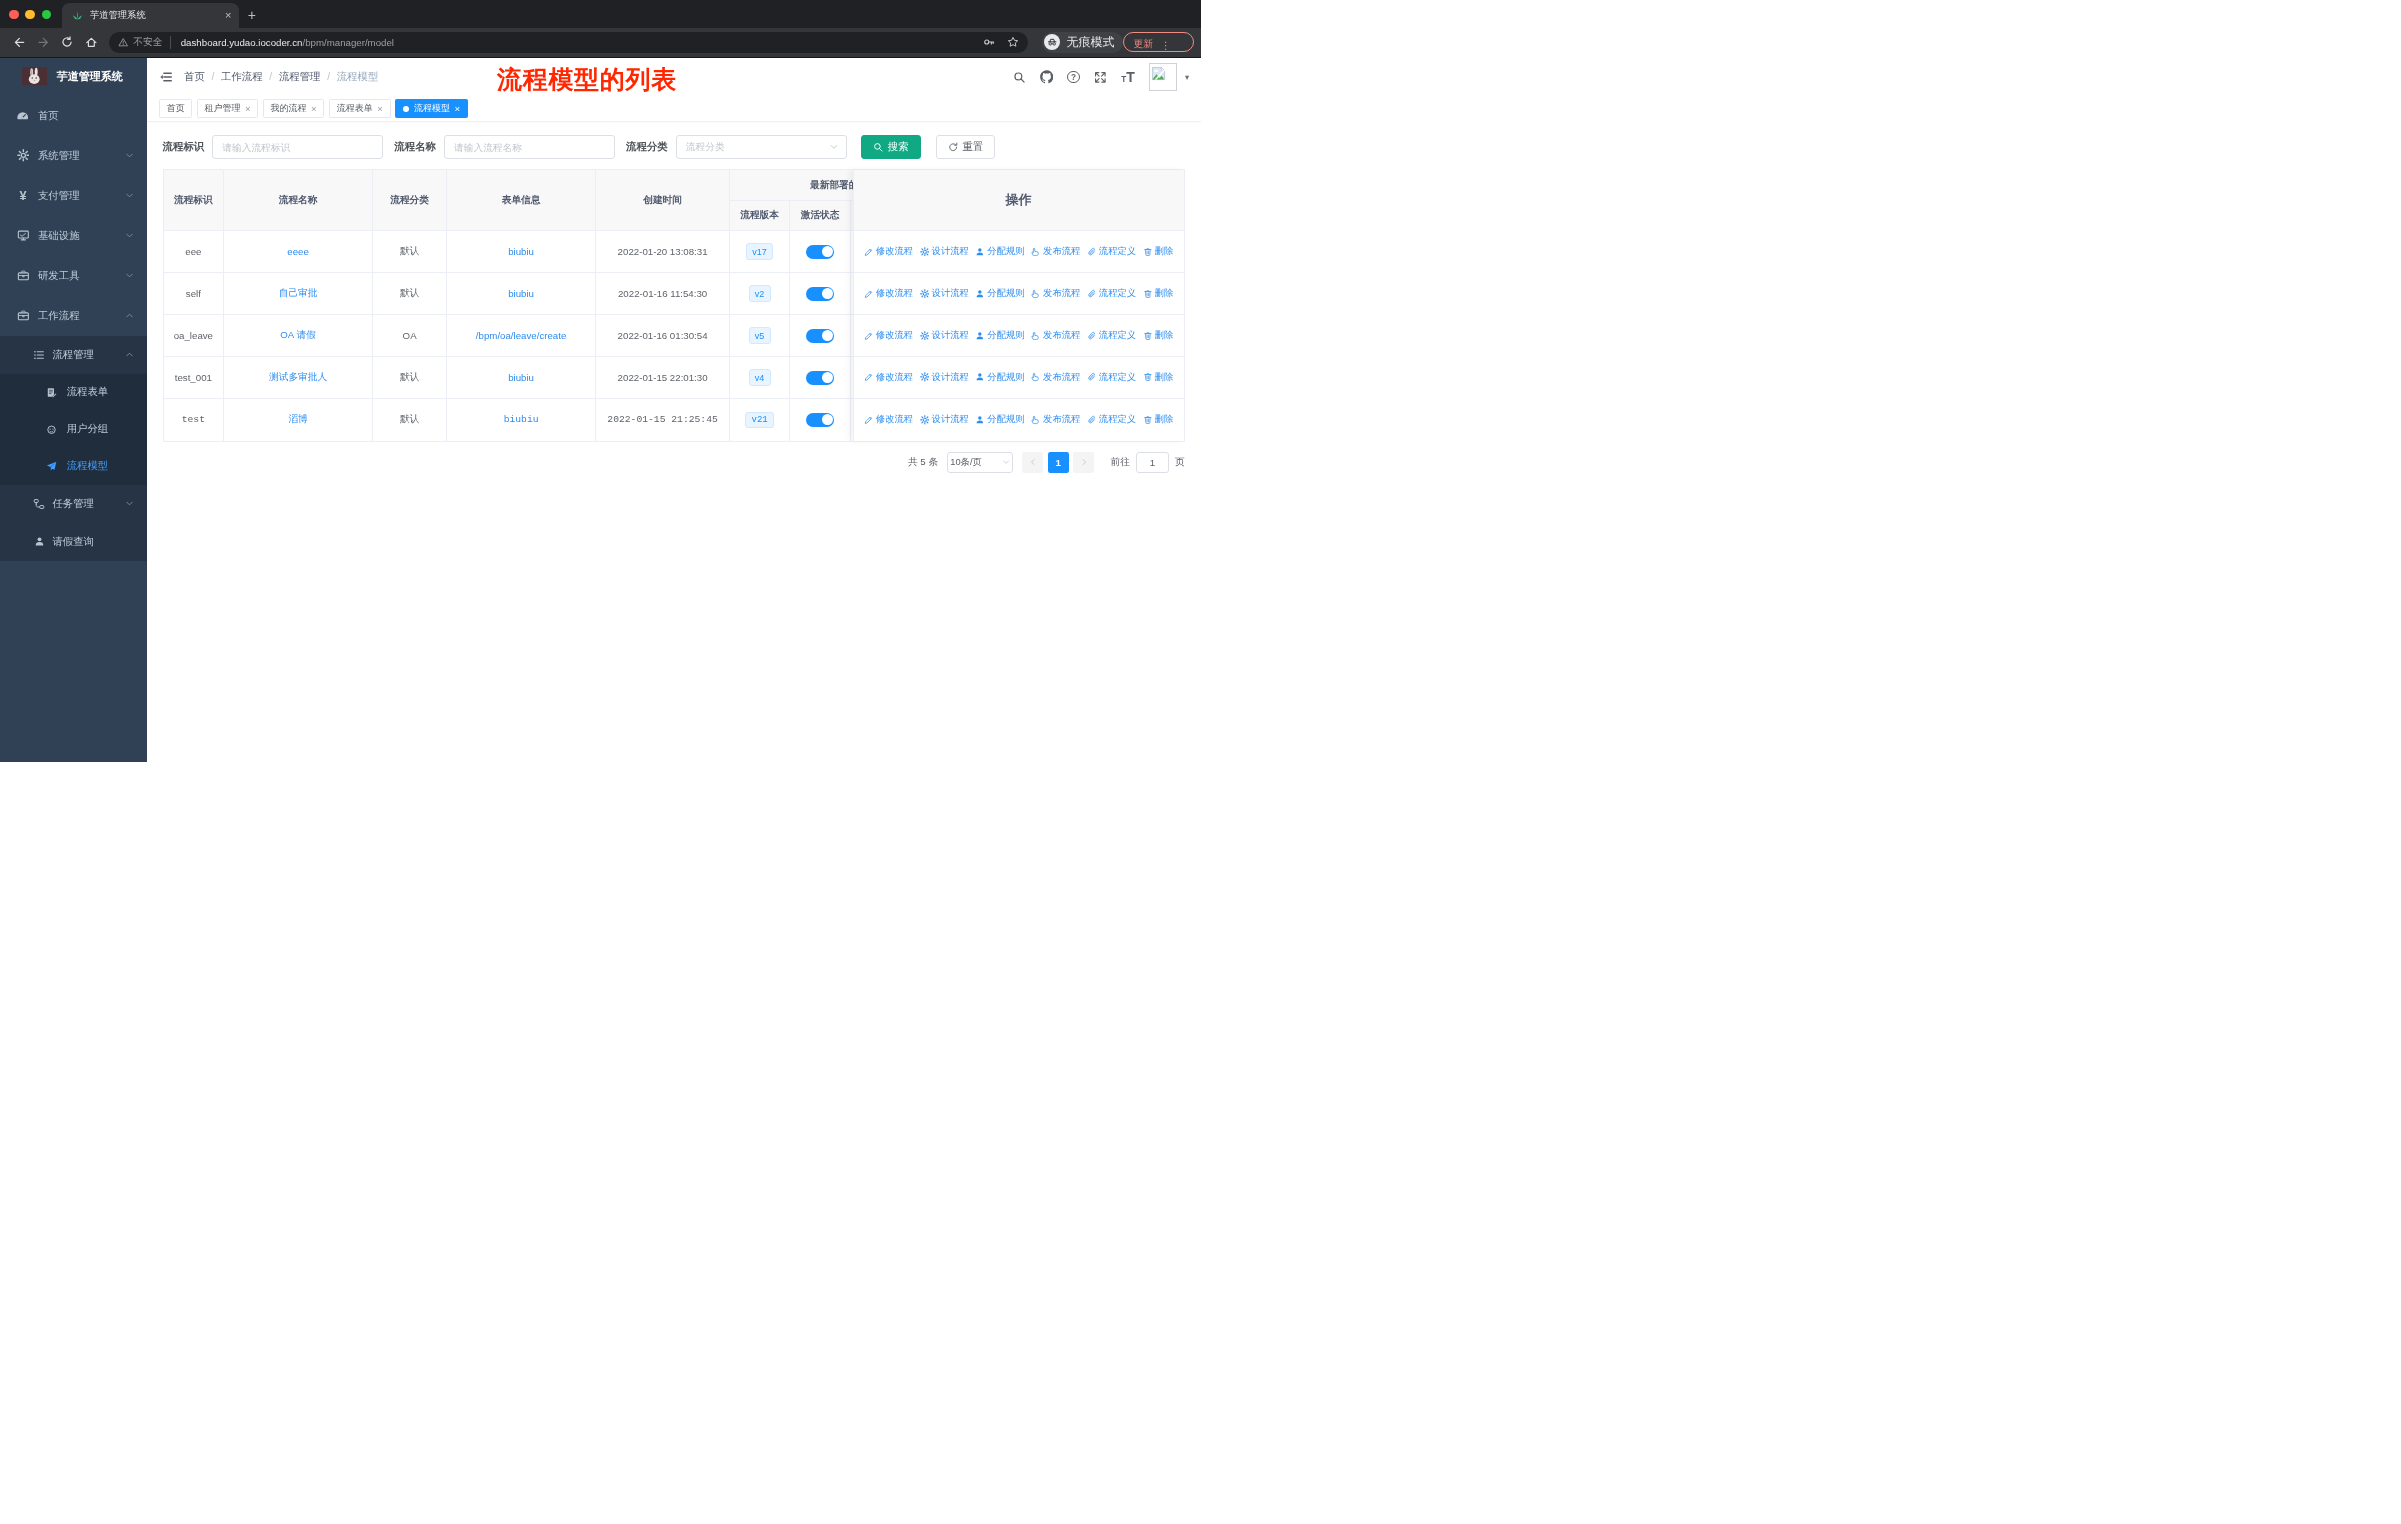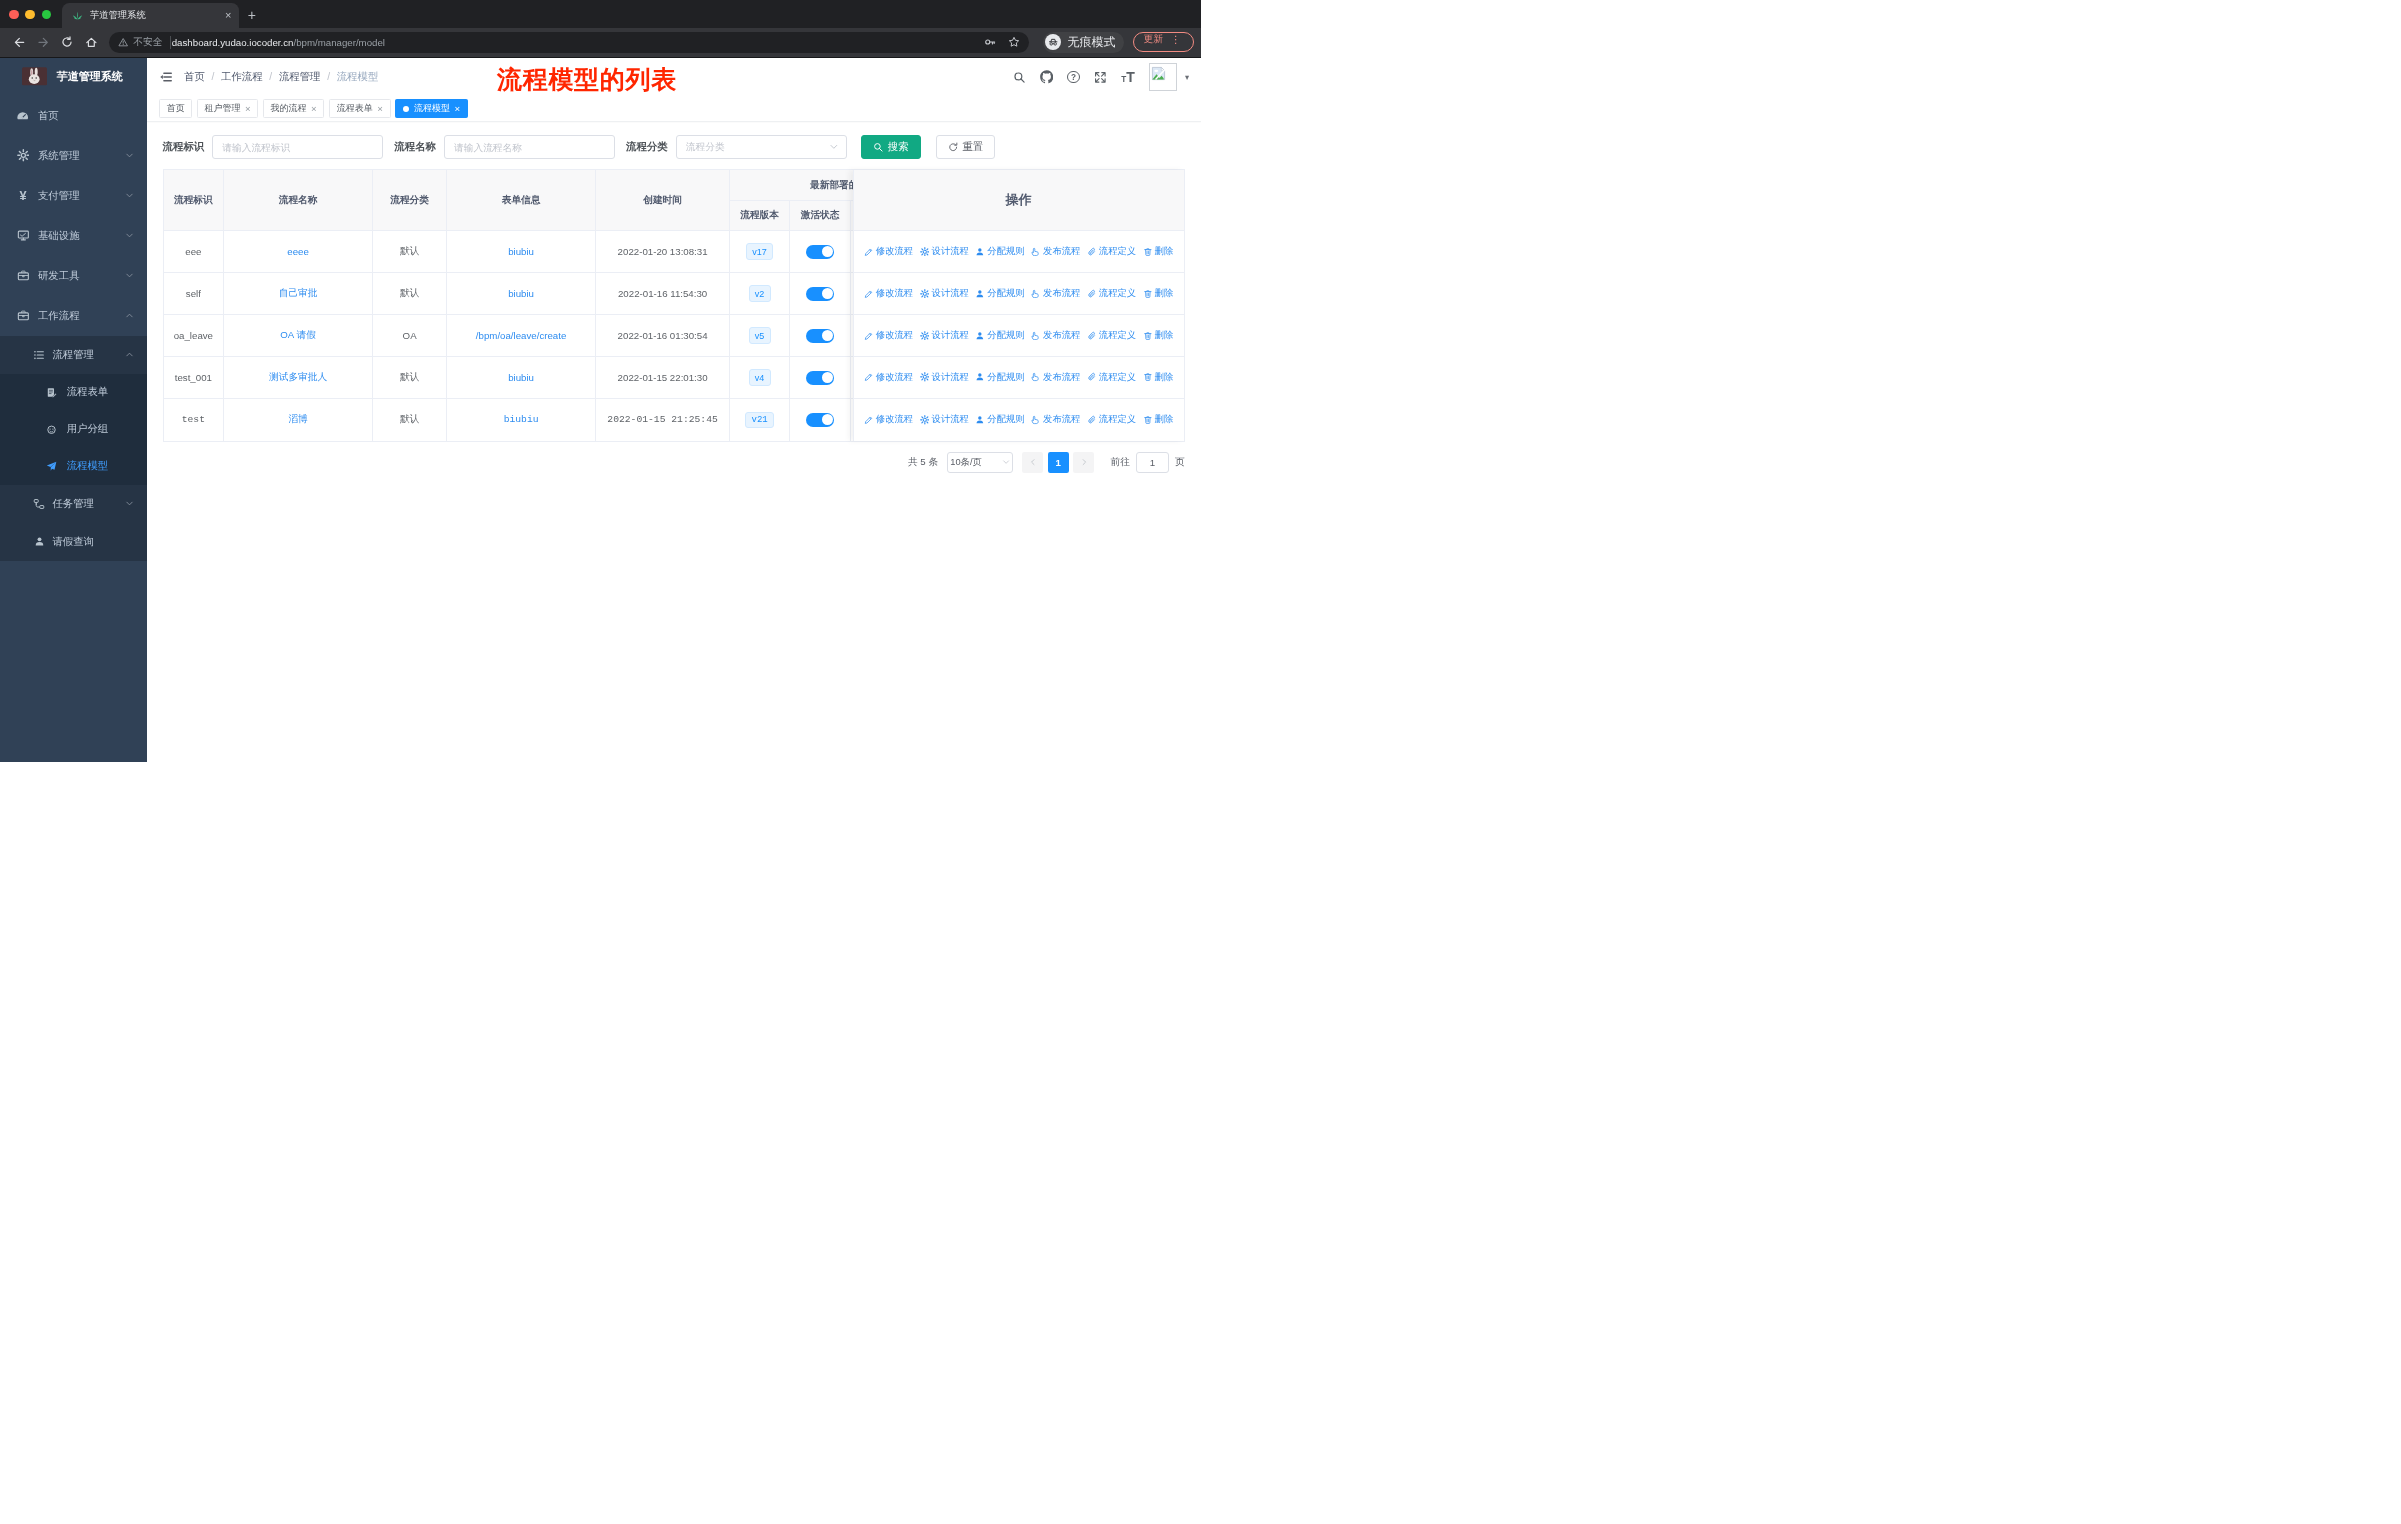--- a/index.html
+++ b/index.html
@@ -17,28 +17,28 @@
     display:flex; align-items:center; gap:6.7px; padding:0 7.4px 0 10.4px; color:#e8eaed; font-size:9.3px; }
   .tab-title { flex:1; white-space:nowrap; overflow:hidden; }
   .tab-close { color:#bdc1c6; font-size:11px; cursor:default; }
   .newtab { color:#bdc1c6; font-size:14px; padding:0 10.4px 4.5px 9px; }
   .btoolbar { height:30px; background:#35363a; display:flex; align-items:center; padding:0 7.4px; border-bottom:0.7px solid #17181a; }
   .nav-ic { width:21px; height:21px; display:flex; align-items:center; justify-content:center; color:#dadce0; margin:0 1.5px; }
   .nav-ic.dim { color:#70757c; }
   .omnibox { flex:1; height:21px; background:#202124; border-radius:10.4px; margin:0 6px;
     display:flex; align-items:center; padding:0 9px; font-size:9.7px; color:#9aa0a6; }
   .sec { display:flex; align-items:center; gap:4.5px; padding-right:7.4px; border-right:0.7px solid #4a4d51; }
-  .url { margin-left:1px; }
+  .url { margin-left:10px; }
   .url .host { color:#e8eaed; } .url .path { color:#9aa0a6; }
   .omni-right { margin-left:auto; display:flex; align-items:center; gap:12px; color:#c6c9ce; }
   .incog { display:flex; align-items:center; gap:6px; background:#404144; border-radius:10.4px;
     height:21px; padding:0 9px 0 2.2px; margin-left:7.4px; color:#e8eaed; font-size:12px; }
   .incog-circ { width:16.4px; height:16.4px; background:#e8eaed; border-radius:50%; display:flex; align-items:center; justify-content:center; color:#202124; }
-  .update-pill { display:flex; align-items:flex-start; gap:7.4px; border:1.1px solid #f28b82; color:#f28b82;
-    border-radius:10.4px; height:20px; padding:0 12px 0 9px; margin-left:9px; font-size:9.7px; }
+  .update-pill { display:flex; align-items:flex-end; gap:7.4px; border:1.1px solid #f28b82; color:#f28b82;
+    border-radius:10.4px; height:20px; padding:0 22px 0 9px; font-size:9.7px; }
   .dots { font-size:10.4px; letter-spacing:0; }
 
   
   .app { display:flex; height:705px; }
   .sidebar { width:147px; background:#304156; flex-shrink:0; color:#bfcbd9; font-size:10.4px; }
   .side-logo { height:38px; display:flex; align-items:center; padding-left:22px; gap:9.7px; }
   .side-logo svg { width:25px; height:18.6px; border-radius:1.5px; }
   .app-title { color:#fff; font-size:11px; font-weight:bold; white-space:nowrap; }
   .mi { position:relative; display:flex; align-items:center; height:40px; padding-left:16.4px; cursor:default; }
   .mi .ic { width:13.4px; height:13.4px; margin-right:8.2px; color:#b8c4ce; display:flex; align-items:center; justify-content:center; }

